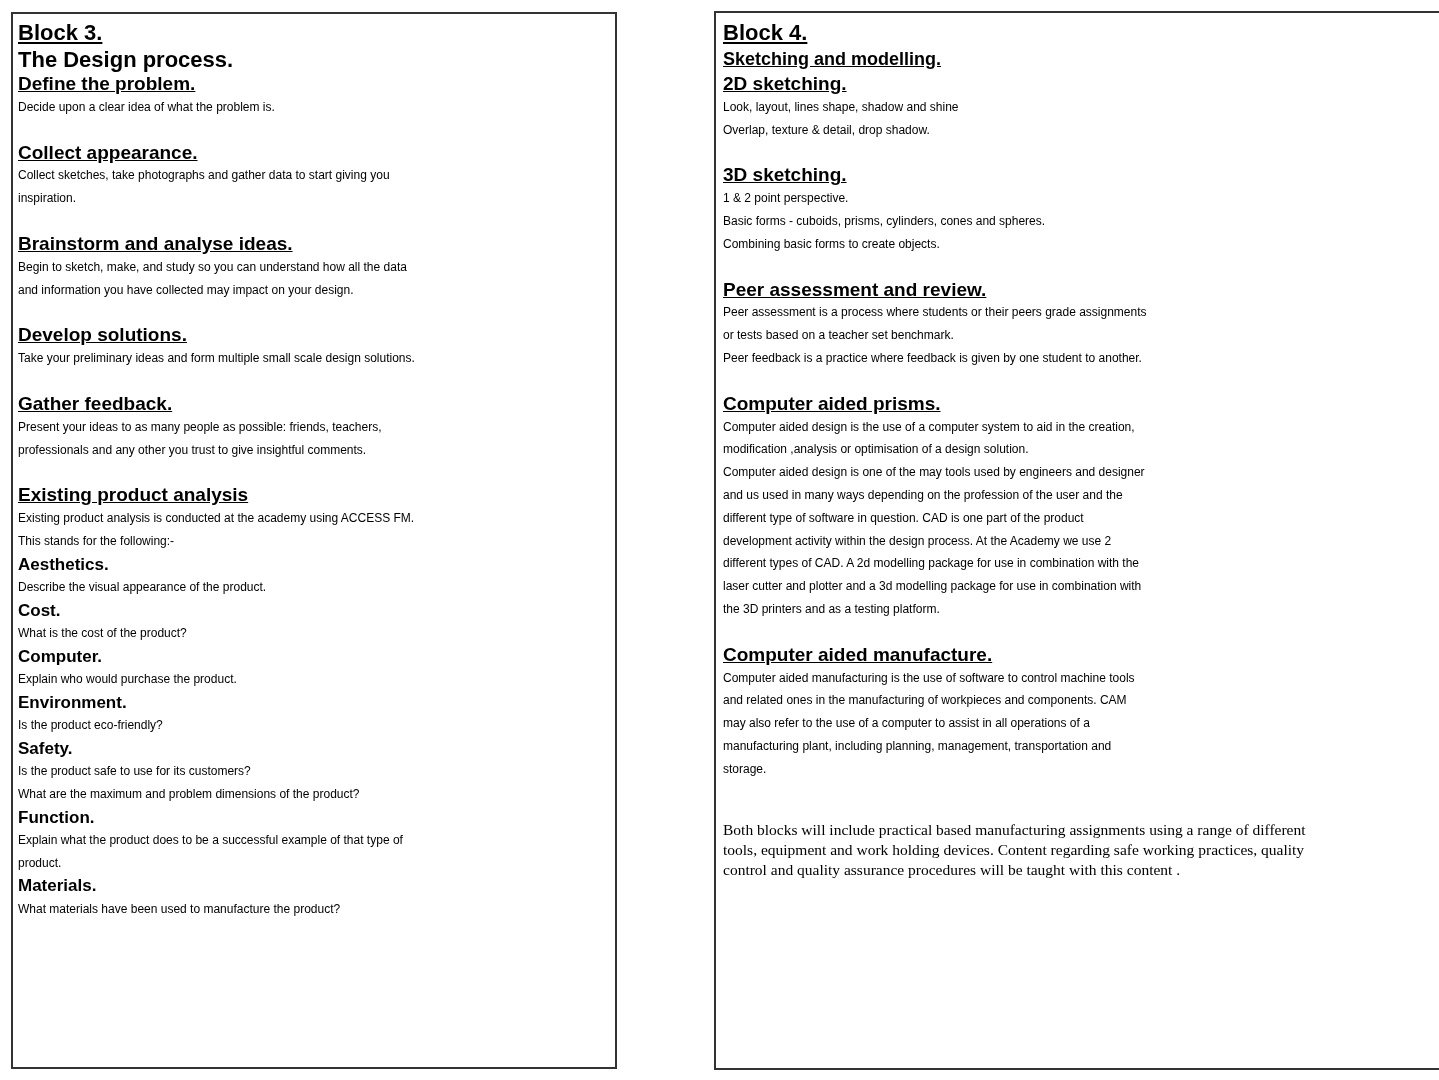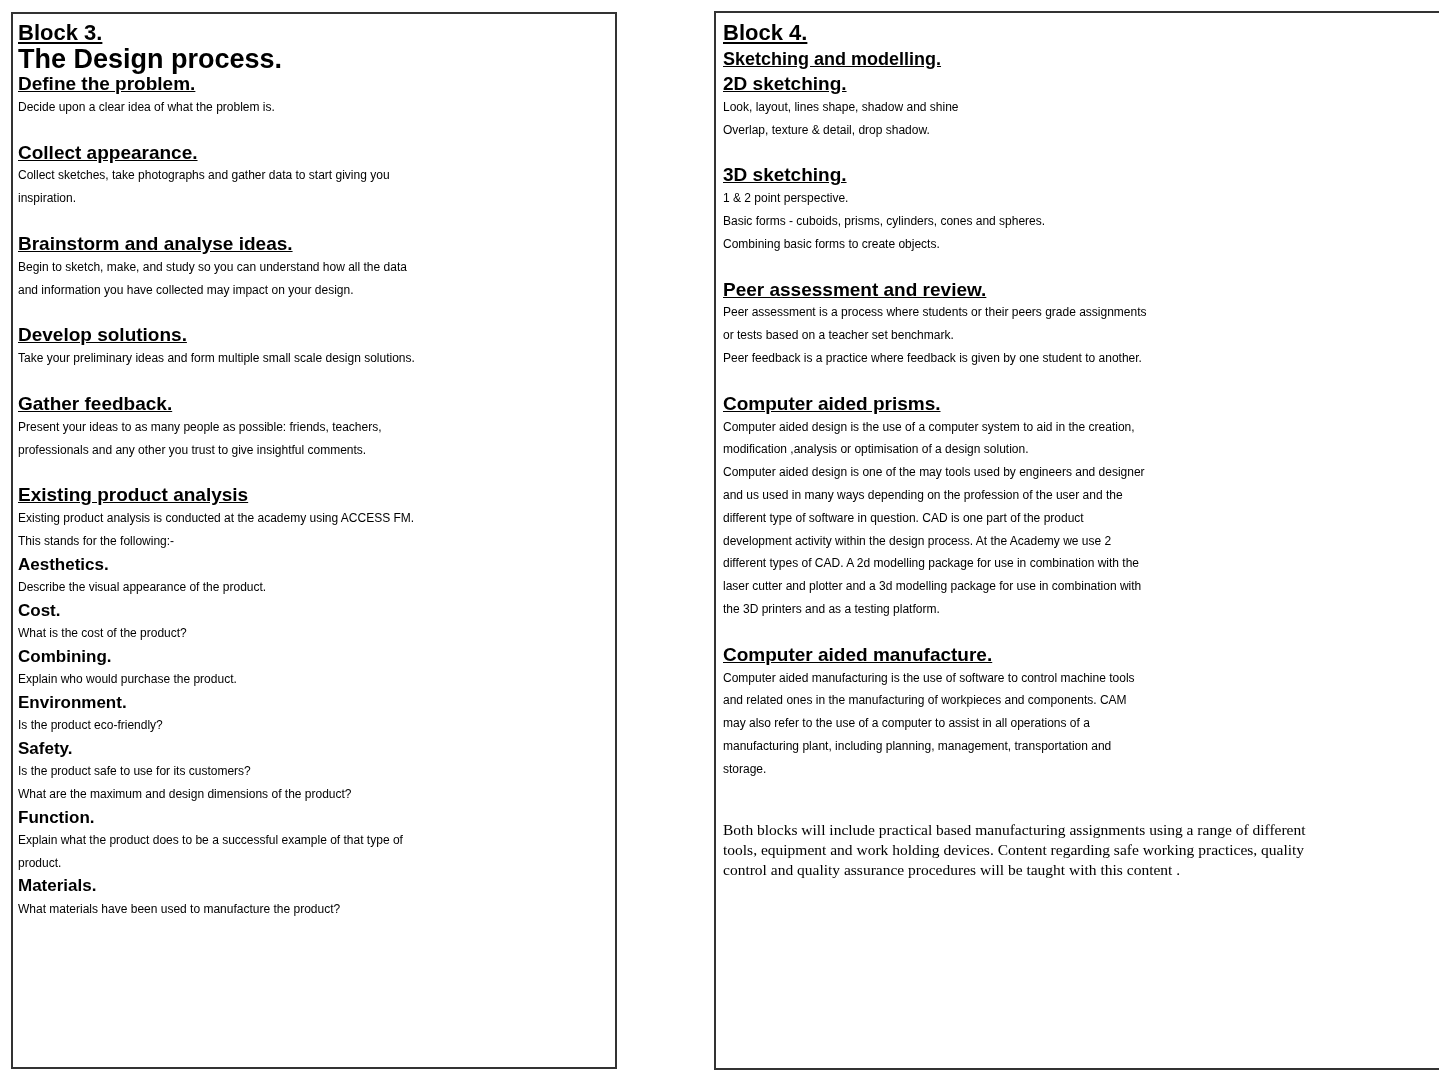--- a/index.html
+++ b/index.html
@@ -2,21 +2,21 @@
 <html><head>
 <meta charset="utf-8">
 <style>
   html, body { margin:0; padding:0; background:#ffffff; }
   body { width:1439px; height:1080px; position:relative; overflow:hidden;
          font-family: "Liberation Sans", sans-serif; color:#000; }
   .box { position:absolute; border:2px solid #333; box-sizing:border-box; background:#fff; }
   #left { left:11px; top:12px; width:606px; height:1057px; padding:5px 0 0 5px; }
   #right { left:714px; top:11px; width:800px; height:1059px; padding:6px 0 0 7px; }
   .t1 { font-weight:bold; font-size:22px; line-height:27px; text-decoration:underline; }
-  .t2 { font-weight:bold; font-size:27px; line-height:27px; }
+  .t2 { font-weight:bold; font-size:22px; line-height:27px; }
   .t2u { font-weight:bold; font-size:18px; line-height:27px; text-decoration:underline; }
   .h { font-weight:bold; font-size:19px; line-height:22.8px; text-decoration:underline; }
   .hb { font-weight:bold; font-size:17px; line-height:23.2px; }
   .p { font-size:12px; line-height:22.8px; white-space:pre-line; }
   .gap { height:23px; }
   .small { font-size:15.5px; line-height:20px; white-space:pre-line; margin-top:16px;font-family:Liberation Serif, serif; }
 </style>
 </head>
 <body>
 
@@ -49,27 +49,27 @@
 
   <div class="h">Existing product analysis</div>
   <div class="p">Existing product analysis is conducted at the academy using ACCESS FM.
 This stands for the following:-</div>
 
   <div>
     <div class="hb">Aesthetics.</div>
     <div class="p">Describe the visual appearance of the product.</div>
     <div class="hb">Cost.</div>
     <div class="p">What is the cost of the product?</div>
-    <div class="hb">Combining.</div>
+    <div class="hb">Computer.</div>
     <div class="p">Explain who would purchase the product.</div>
     <div class="hb">Environment.</div>
     <div class="p">Is the product eco-friendly?</div>
     <div class="hb">Safety.</div>
     <div class="p">Is the product safe to use for its customers?</div>
-    <div class="p">What are the maximum and design dimensions of the product?</div>
+    <div class="p">What are the maximum and problem dimensions of the product?</div>
     <div class="hb">Function.</div>
     <div class="p">Explain what the product does to be a successful example of that type of
 product.</div>
     <div class="hb">Materials.</div>
     <div class="p">What materials have been used to manufacture the product?</div>
   </div>
 </div>
 
 <div class="box" id="right">
   <div class="t1">Block 4.</div>

